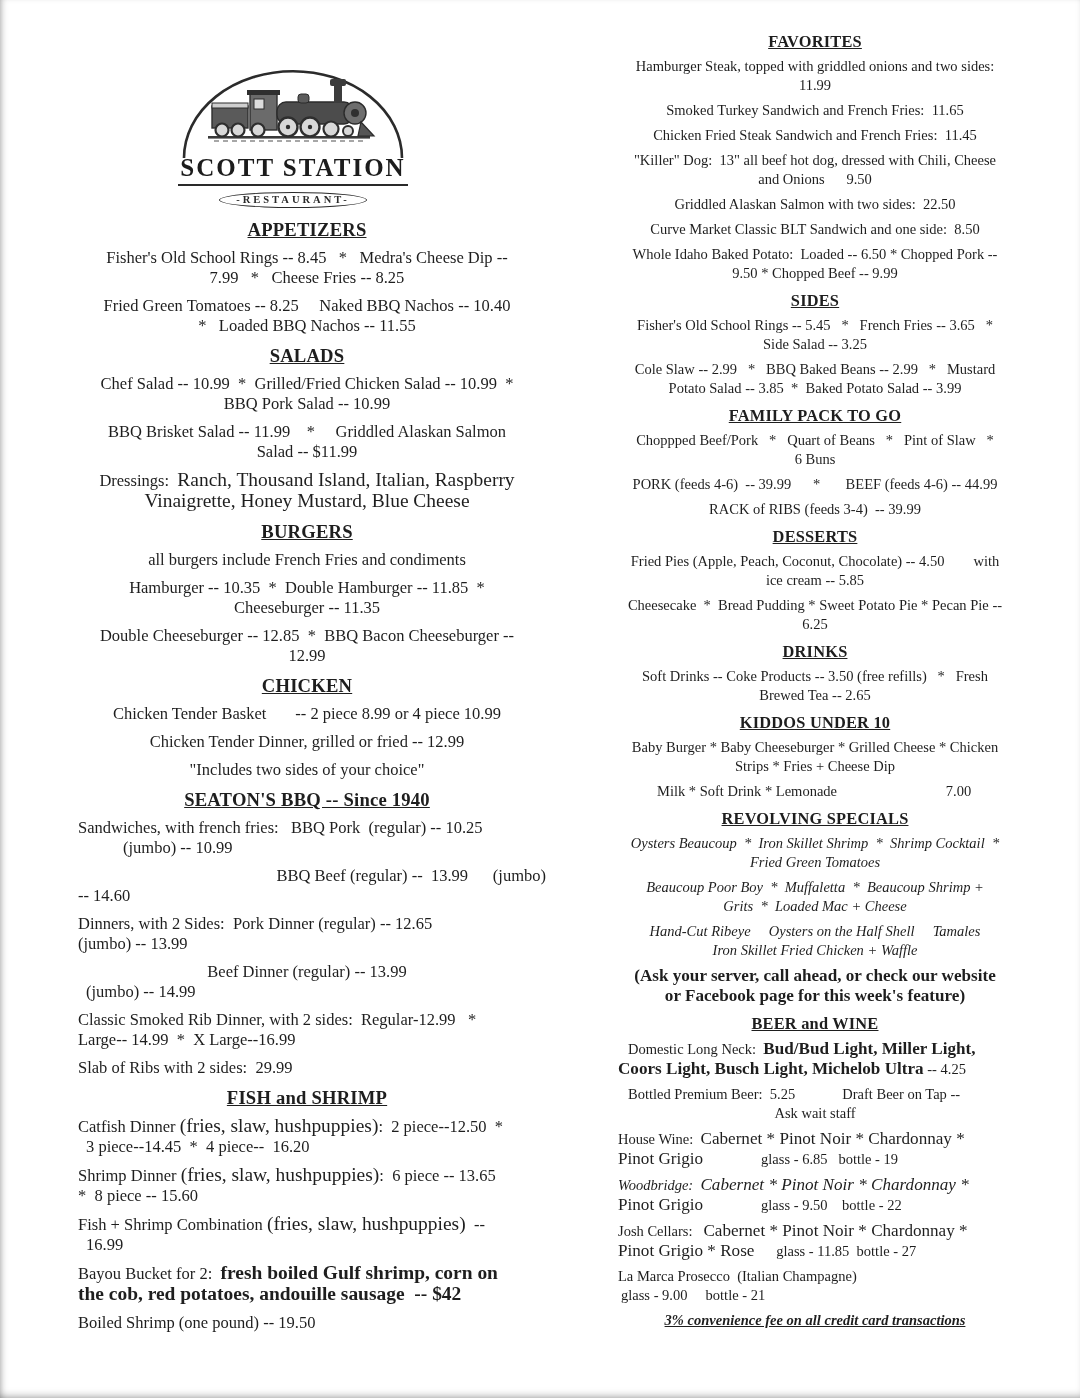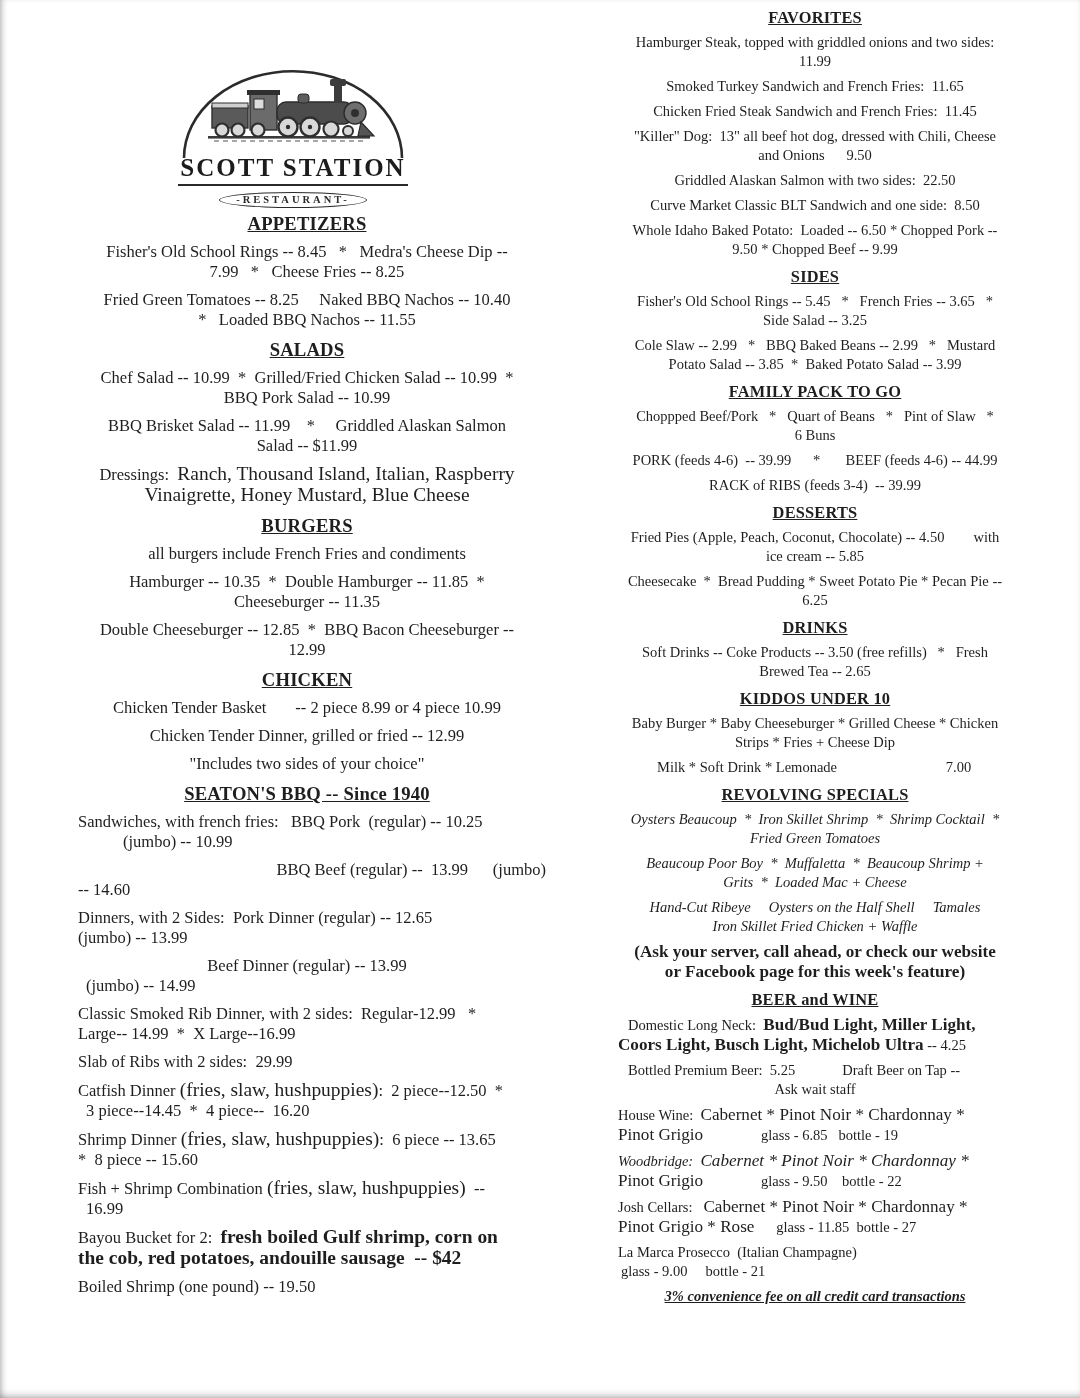--- a/index.html
+++ b/index.html
@@ -19,22 +19,22 @@
     border-bottom:2px solid #2a2a2a;padding-bottom:2px;margin-top:-6px;
     font-variant:small-caps;
   }
   .logo-sub-wrap{margin-top:3px;}
   .logo-sub{
     display:inline-block;border:1.6px solid #2a2a2a;border-radius:50%;
     padding:1px 16px 2px;font-size:10.5px;font-weight:bold;letter-spacing:3px;color:#2a2a2a;
   }
   
   .col{position:absolute;}
-  .col-left{left:68px;top:204px;width:478px;font-size:16.5px;line-height:20px;}
-  .col-right{left:613px;top:0;width:404px;font-size:14.5px;line-height:19px;}
+  .col-left{left:68px;top:210px;width:478px;font-size:16.5px;line-height:20px;}
+  .col-right{left:613px;top:24px;width:404px;font-size:14.5px;line-height:19px;}
   .heading{
     font-weight:bold;text-decoration:underline;text-align:center;
     font-size:1.13em;margin:10px 0 8px;letter-spacing:.2px;
   }
   .col-right .heading{margin:8px 0 6px;}
   .item{margin:0 0 8px;}
   .col-right .item{margin:0 0 6px;}
   .line{white-space:pre-wrap;}
   .line.c{text-align:center;}
   .line.l{text-align:left;}
@@ -164,20 +164,21 @@
         </div>
         <div class="item">
           <div class="line l" style="padding-left: 10px;"><span class="seg">Classic Smoked Rib Dinner, with 2 sides:  Regular-12.99   *</span></div>
           <div class="line l" style="padding-left: 10px;"><span class="seg">Large-- 14.99  *  X Large--16.99</span></div>
         </div>
         <div class="item">
           <div class="line l" style="padding-left: 10px;"><span class="seg">Slab of Ribs with 2 sides:  29.99</span></div>
         </div>
       </section>
       <section class="menu-section">
+        <div class="heading">FISH and SHRIMP</div>
         <div class="item">
           <div class="line l" style="padding-left: 10px;"><span class="seg">Catfish Dinner </span><span class="seg seg-lg">(fries, slaw, hushpuppies)</span><span class="seg">:  2 piece--12.50  *</span></div>
           <div class="line l" style="padding-left: 18px;"><span class="seg">3 piece--14.45  *  4 piece--  16.20</span></div>
         </div>
         <div class="item">
           <div class="line l" style="padding-left: 10px;"><span class="seg">Shrimp Dinner </span><span class="seg seg-lg">(fries, slaw, hushpuppies)</span><span class="seg">:  6 piece -- 13.65</span></div>
           <div class="line l" style="padding-left: 10px;"><span class="seg">*  8 piece -- 15.60</span></div>
         </div>
         <div class="item">
           <div class="line l" style="padding-left: 10px;"><span class="seg">Fish + Shrimp Combination </span><span class="seg seg-lg">(fries, slaw, hushpuppies)</span><span class="seg">  --</span></div>

